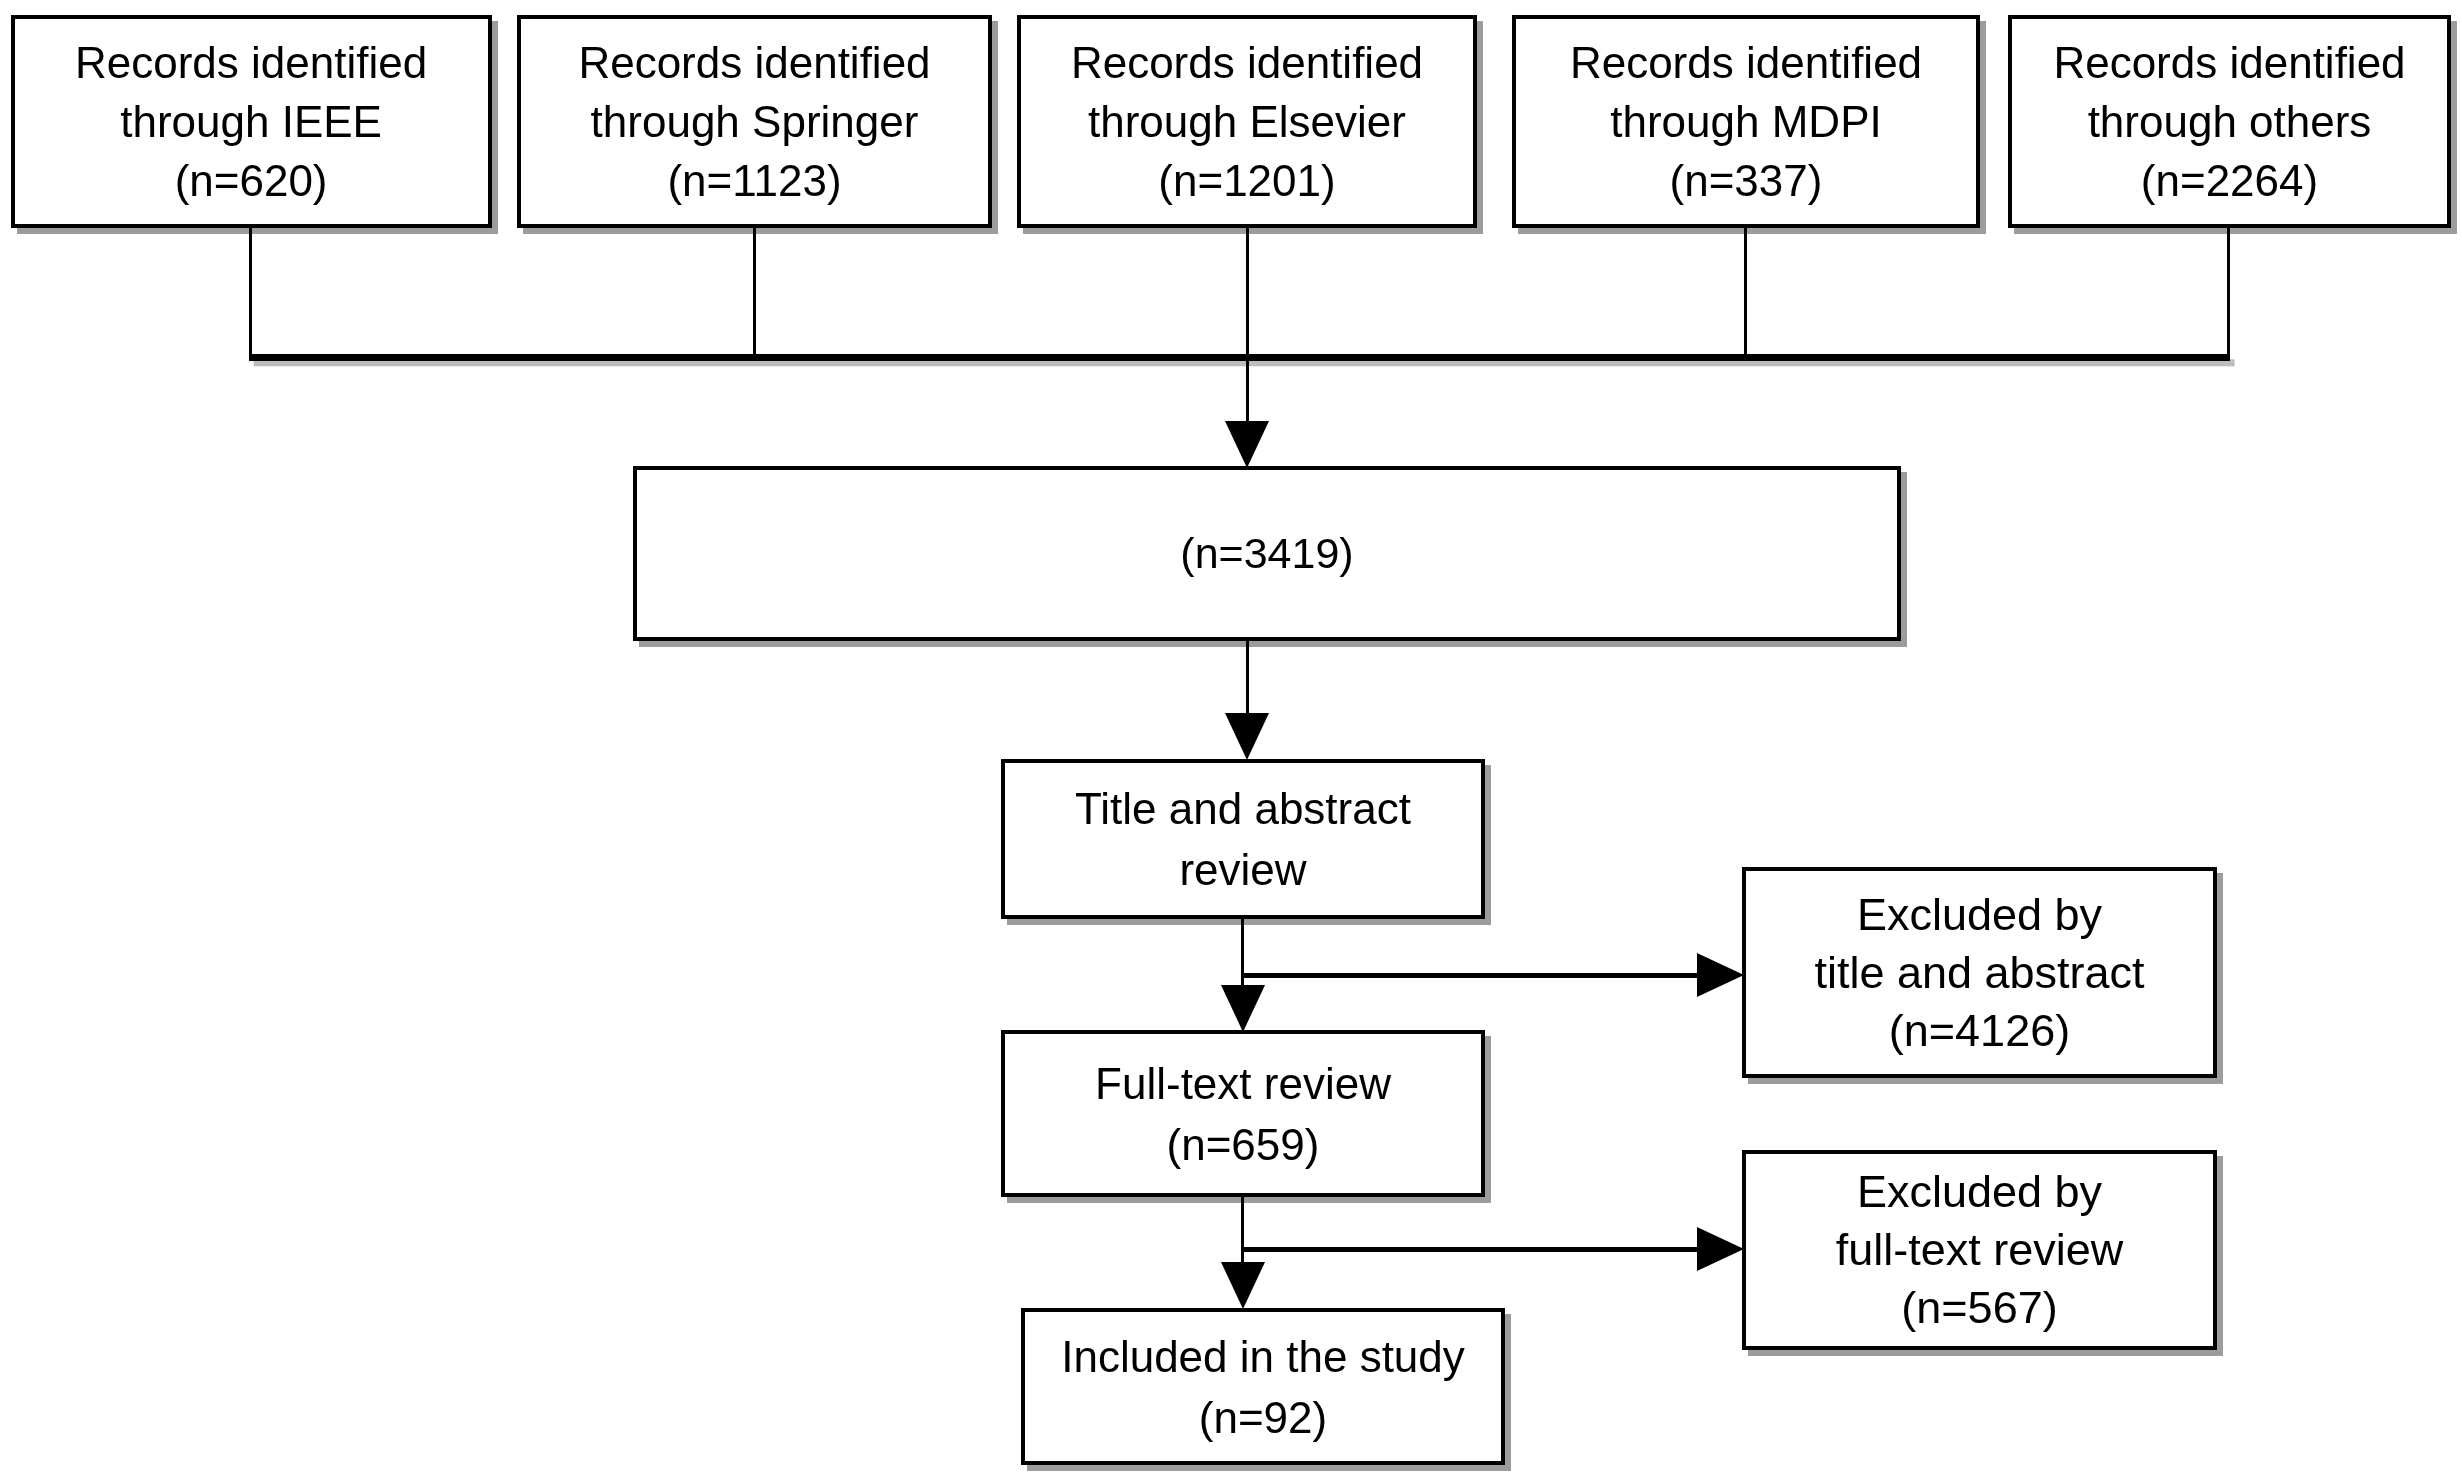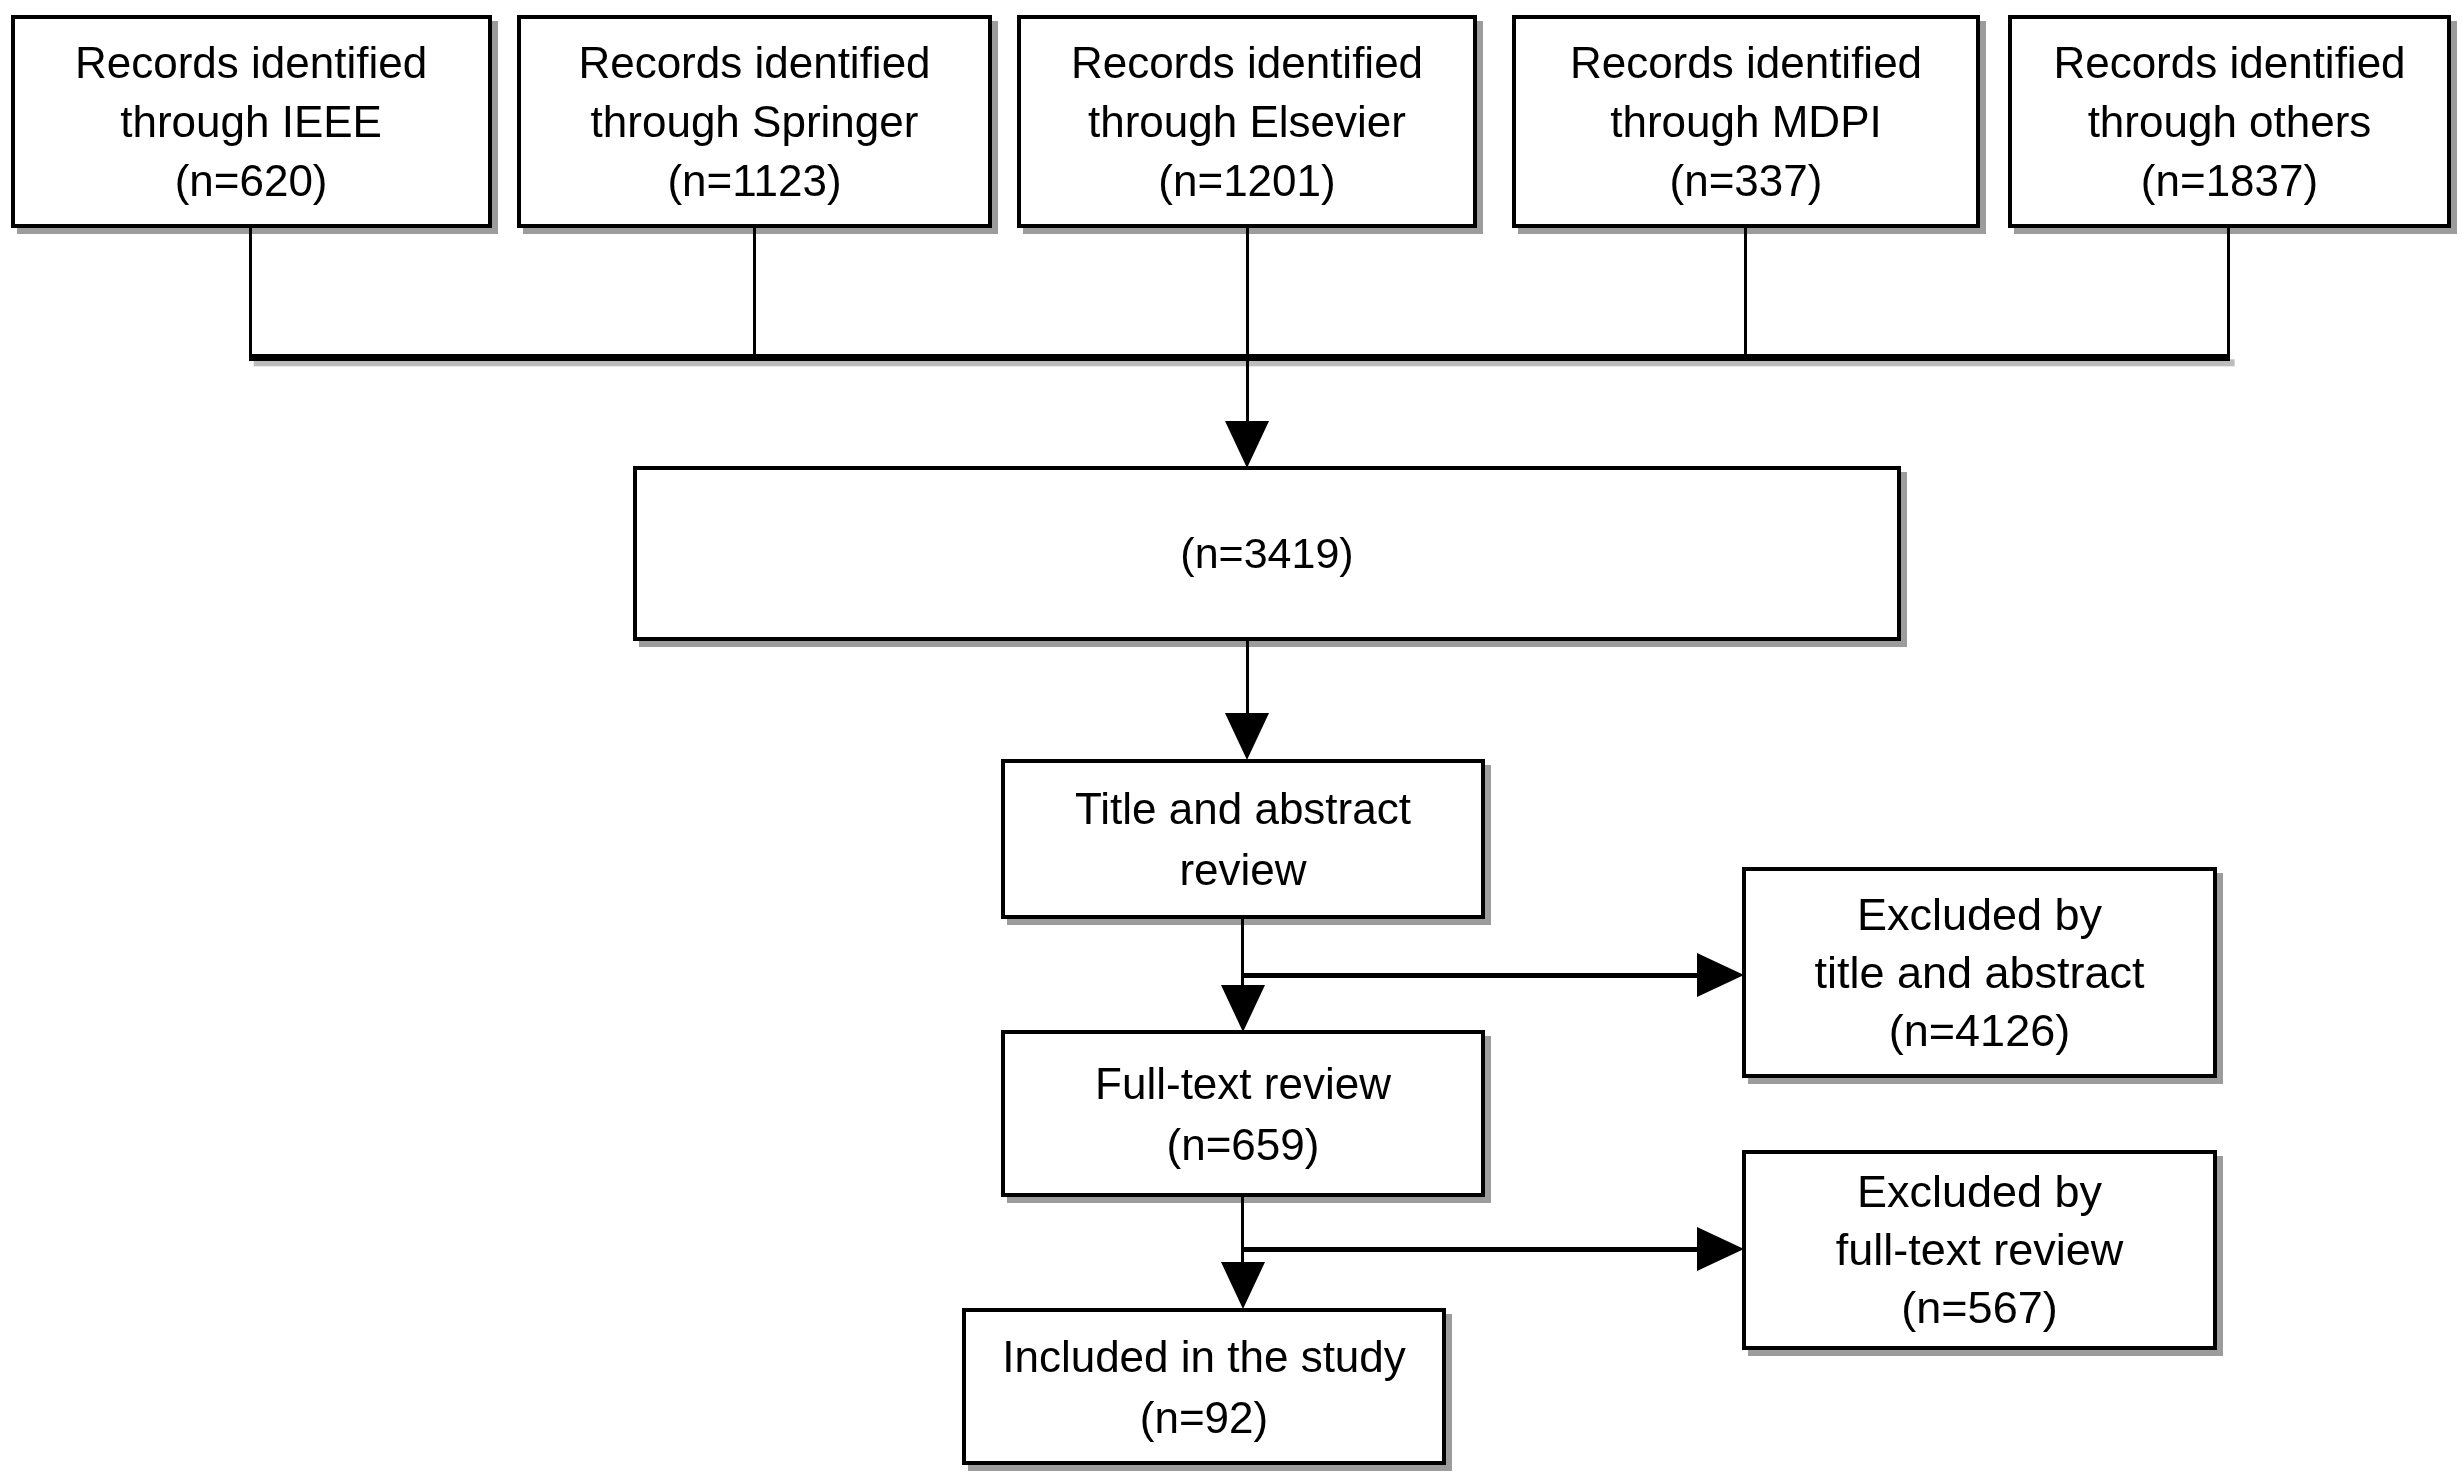--- a/index.html
+++ b/index.html
@@ -97,21 +97,21 @@
 
   #box-fulltext { left: 1001px; top: 1030px; width: 484px; height: 167px; }
 
   #drop-included { left: 1241px; top: 1196px; height: 70px; }
   #branch-2      { left: 1241px; top: 1247px; width: 456px; height: 4.6px; }
   #arr-excl-2    { left: 1697px; top: 1227px; }
   #arr-included  { left: 1221px; top: 1262px; }
 
   #box-excl-2 { left: 1742px; top: 1150px; width: 475px; height: 200px; }
 
-  #box-included { left: 962px; top: 1308px; width: 484px; height: 157px; }
+  #box-included { left: 1021px; top: 1308px; width: 484px; height: 157px; }
 </style>
 </head>
 <body>
 
 <div id="stage">
 
   <div class="box src" id="box-src-0">
     <div class="ln">Records identified</div>
     <div class="ln">through IEEE</div>
     <div class="ln">(n=620)</div>
@@ -127,21 +127,21 @@
     <div class="ln">(n=1201)</div>
   </div>
   <div class="box src" id="box-src-3">
     <div class="ln">Records identified</div>
     <div class="ln">through MDPI</div>
     <div class="ln">(n=337)</div>
   </div>
   <div class="box src" id="box-src-4">
     <div class="ln">Records identified</div>
     <div class="ln">through others</div>
-    <div class="ln">(n=1837)</div>
+    <div class="ln">(n=2264)</div>
   </div>
 
   <div class="vline" id="stem-0"></div>
   <div class="vline" id="stem-1"></div>
   <div class="vline" id="stem-2"></div>
   <div class="vline" id="stem-3"></div>
   <div class="vline" id="stem-4"></div>
   <div class="hline shadowed" id="merge-line"></div>
   <div class="vline" id="merge-drop"></div>
   <div class="arrow-down" id="arr-pooled"></div>

